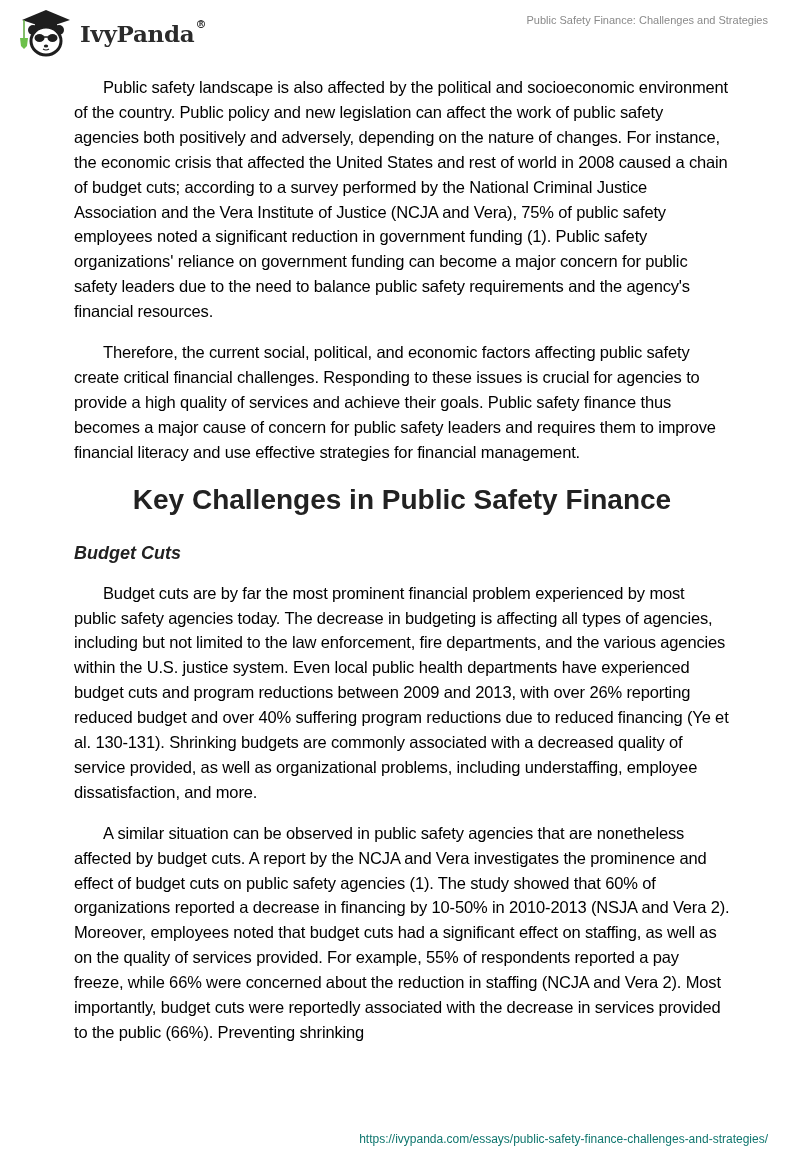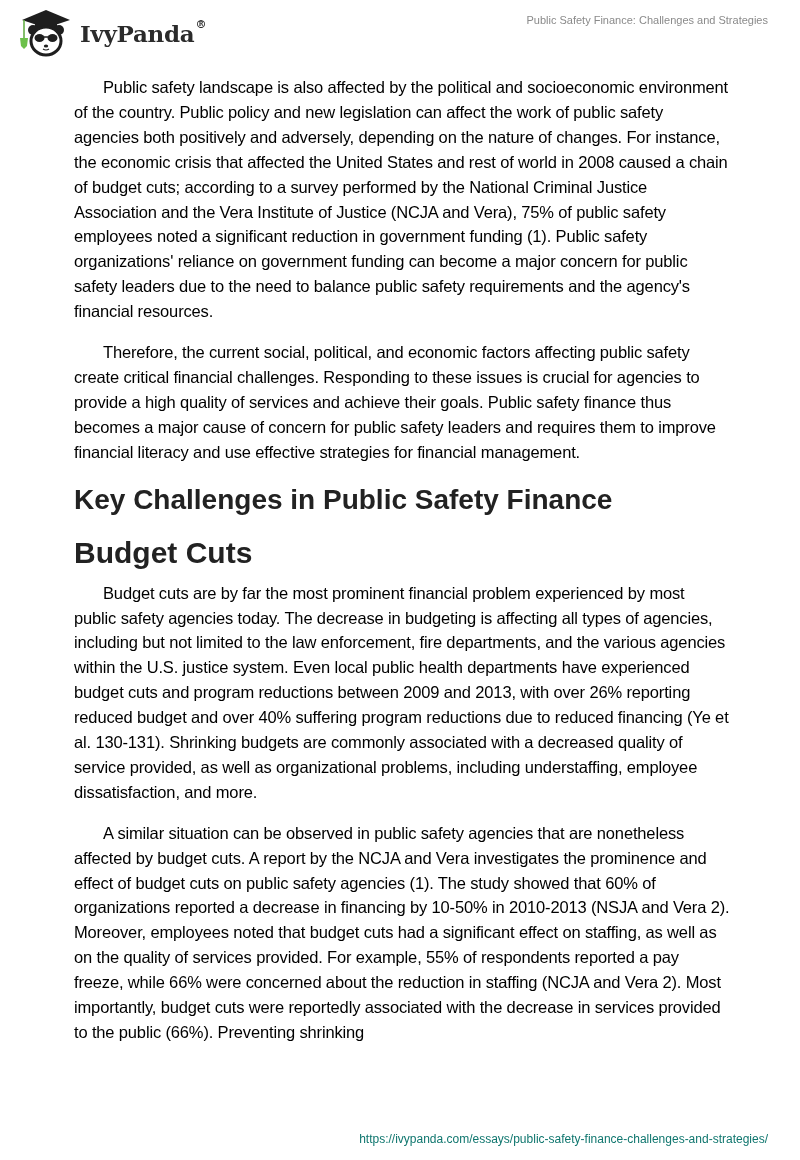--- a/index.html
+++ b/index.html
@@ -5,22 +5,22 @@
     html, body { margin: 0; padding: 0; background: #ffffff; }
     body { width: 800px; height: 1160px; position: relative; overflow: hidden; font-family: "Liberation Sans", sans-serif; color: #222222; }
     .header { position: absolute; left: 0; top: 0; width: 800px; height: 60px; }
     .logo { position: absolute; left: 14px; top: 6px; display: flex; align-items: center; text-decoration: none; }
     .logo-icon { width: 62px; height: 52px; display: block; }
     .logo-text { font-family: "DejaVu Serif", "Liberation Serif", serif; font-weight: bold; font-size: 23px; color: #2b2b2b; margin-left: 4px; letter-spacing: -0.3px; position: relative; top: 1px; }
     .logo-reg { font-size: 11px; vertical-align: top; position: relative; top: -2px; margin-left: 1px; }
     .doc-title { position: absolute; right: 32px; top: 14px; font-size: 11px; color: #8a8a8a; }
     .content { position: absolute; left: 74px; top: 75px; width: 656px; }
     p.para { margin: 0 0 16px 0; font-size: 16.5px; line-height: 24.9px; text-indent: 29px; color: #000000; letter-spacing: -0.15px; }
-    h2.h-main { margin: 18px 0 0 0; font-size: 28px; font-weight: bold; color: #222222; line-height: 34px; height: 42px; }
-    h3.h-sub { margin: 14px 0 0 0; font-size: 30px; font-weight: bold; color: #222222; line-height: 28px; height: 42px; }
+    h2.h-main { margin: 18px 0 0 0; font-size: 28px; font-weight: bold; color: #222222; line-height: 34px; height: 42px; text-align: center; }
+    h3.h-sub { margin: 14px 0 0 0; font-size: 18px; font-weight: bold; color: #222222; line-height: 28px; height: 42px; font-style: italic; }
     .footer-url { position: absolute; right: 32px; top: 1132px; font-size: 12px; color: #0f766e; text-decoration: none; }
   </style>
 </head>
 <body>
 
 <div class="header">
   <a class="logo">
     <svg class="logo-icon" viewBox="0 0 62 52">
 
       <polygon points="8,14 32,4 56,14 32,22" fill="#1e1e1e"></polygon>

